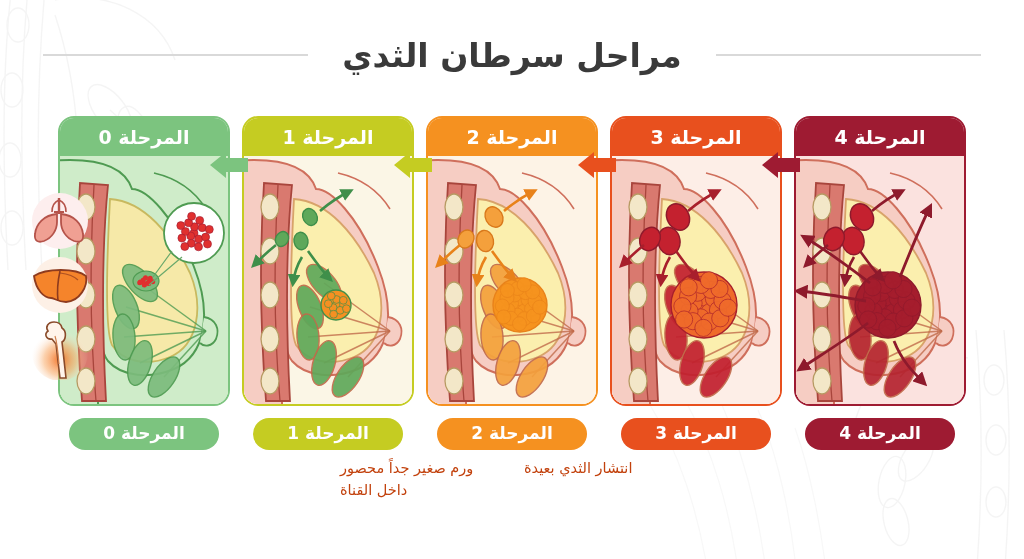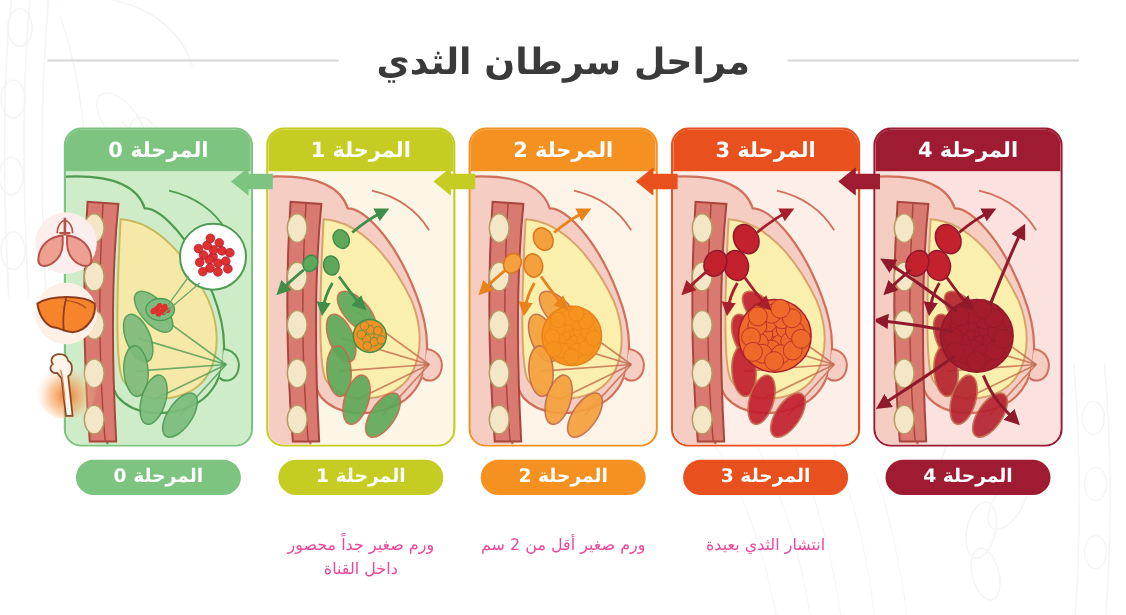--- a/index.html
+++ b/index.html
@@ -51,22 +51,22 @@
     display:flex;flex-direction:row;justify-content:center;}
   .badge-wrap{width:172px;margin:0 6px;display:flex;justify-content:center;}
   .badge{background:var(--c);color:#fff;border-radius:17px;
     padding:5px 0;width:150px;text-align:center;
     font-size:17px;font-weight:bold;line-height:1.25;}
 
   
   .descs{position:absolute;top:458px;left:0;right:0;height:70px;
     display:flex;flex-direction:row;justify-content:center;}
   .desc-wrap{width:172px;margin:0 6px;}
-  .desc{font-size:14.5px;color:#ec4899;text-align:center;line-height:1.5;
-    padding:0 6px;margin-top:28px;}
+  .desc{font-size:14.5px;color:#c2410c;text-align:left;line-height:1.5;
+    padding:0 6px;}
 
   
   .organs{position:absolute;left:24px;top:190px;width:72px;height:190px;z-index:4;}
   .organ{position:absolute;left:0;width:72px;height:62px;}
   .organ svg{width:100%;height:100%;}
   .organ-lung{top:0;}
   .organ-liver{top:64px;}
   .organ-bone{top:128px;}
 </style>
 </head>
@@ -602,18 +602,15 @@
     <div class="badge-wrap">
       <div class="badge" style="--c:#7cc47f">المرحلة 0</div>
     </div>
   </div>
 
 <div class="descs" id="descs">
     <div class="desc-wrap">
       <div class="desc">انتشار الثدي بعيدة</div>
     </div>
     <div class="desc-wrap">
-      <div class="desc">ورم صغير أقل من 2 سم</div>
-    </div>
-    <div class="desc-wrap">
       <div class="desc">ورم صغير جداً محصور داخل القناة</div>
     </div>
   </div>
 
 </body></html>

